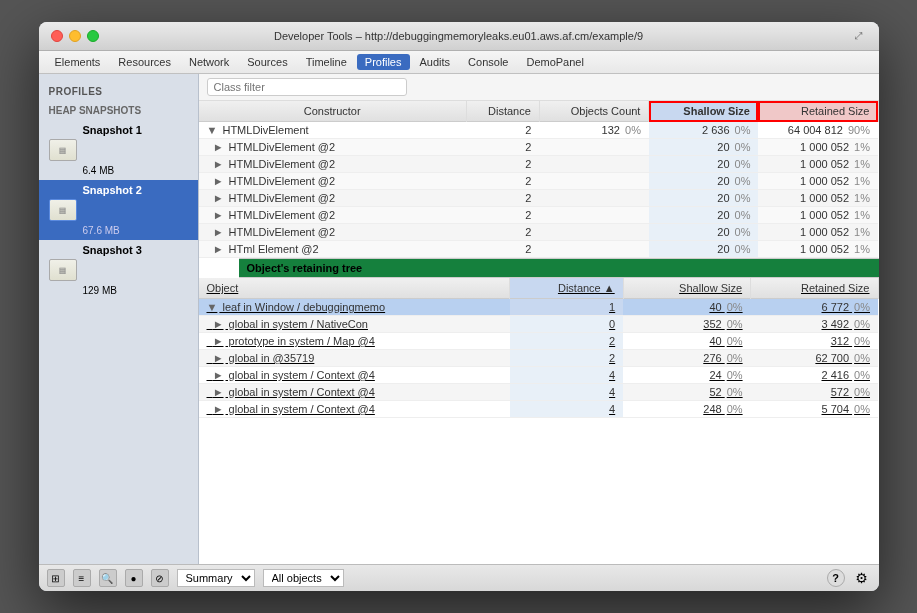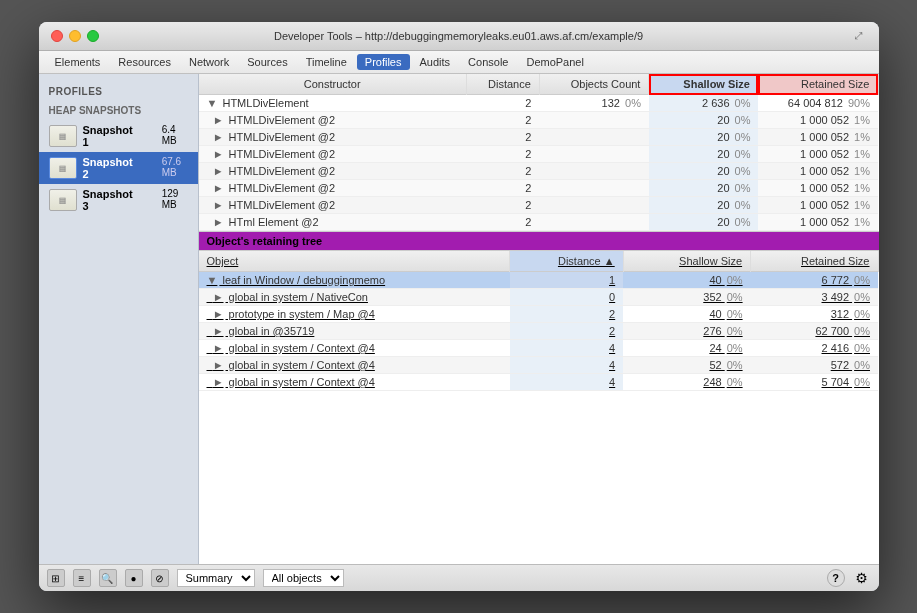--- a/index.html
+++ b/index.html
@@ -102,21 +102,21 @@
       background: linear-gradient(to bottom, #f0f0e8, #e0e0d0);
       border: 1px solid #aaa;
       border-radius: 2px;
       font-size: 8px;
       display: flex;
       align-items: center;
       justify-content: center;
       color: #888;
       flex-shrink: 0;
     }
-    .snapshot-info { display: flex; flex-direction: row; gap: 29px; }
+    .snapshot-info { display: flex; flex-direction: column; gap: 29px; }
     .snapshot-name { font-size: 11px; font-weight: bold; }
     .snapshot-size { font-size: 10px; }
     .snapshot-item.active .snapshot-size { color: #cce; }
     .main-panel {
       flex: 1;
       display: flex;
       flex-direction: column;
       background: white;
       overflow: hidden;
     }
@@ -156,26 +156,27 @@
     }
     tbody tr:nth-child(even) { background: #f9f9f9; }
     tbody td {
       padding: 2px 8px;
       text-align: right;
       color: #333;
     }
     tbody td:first-child { text-align: left; }
     .tree-arrow { color: #666; margin-right: 2px; }
     .retaining-header {
-      background: #a21caf;
+      background: #15803d;
       font-size: 11px;
       font-weight: bold;
       padding: 3px 8px;
       border-bottom: 1px solid #ccc;
       border-top: 1px solid #ccc;
+      margin-left: 40px;
     }
     .pct { color: #888; margin-left: 2px; }
     .bottom-bar {
       background: linear-gradient(to bottom, #e8e8e8, #d8d8d8);
       border-top: 1px solid #bbb;
       padding: 4px 8px;
       display: flex;
       align-items: center;
       gap: 8px;
     }
@@ -267,20 +268,23 @@
         <div class="snapshot-icon">▦</div>
         <div class="snapshot-info">
           <span class="snapshot-name">Snapshot 3</span>
           <span class="snapshot-size">129 MB</span>
         </div>
       </div>
     </div>
 
     <div class="main-panel">
 
+      <div class="filter-bar">
+        <input class="filter-input" type="text" placeholder="Class filter" style="">
+      </div>
 
       <div style="overflow:auto; max-height:220px; position:relative;">
         <table>
           <thead>
             <tr>
               <th style="text-align:center; min-width:220px;">Constructor</th>
               <th style="min-width:60px;">Distance</th>
               <th style="min-width:90px;">Objects Count</th>
               <th style="min-width:90px; background:#c8d8f0; font-weight:bold; outline: 2px solid red; outline-offset:-2px;">Shallow Size</th>
               <th style="min-width:90px; background:#f0c8c8; outline: 2px solid red; outline-offset:-2px;">Retained Size</th>

